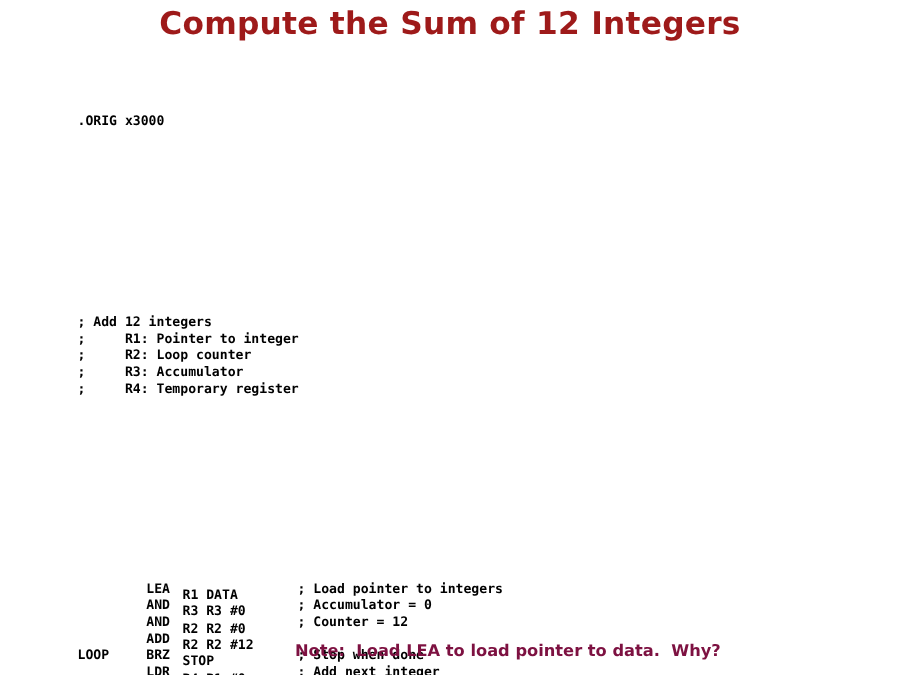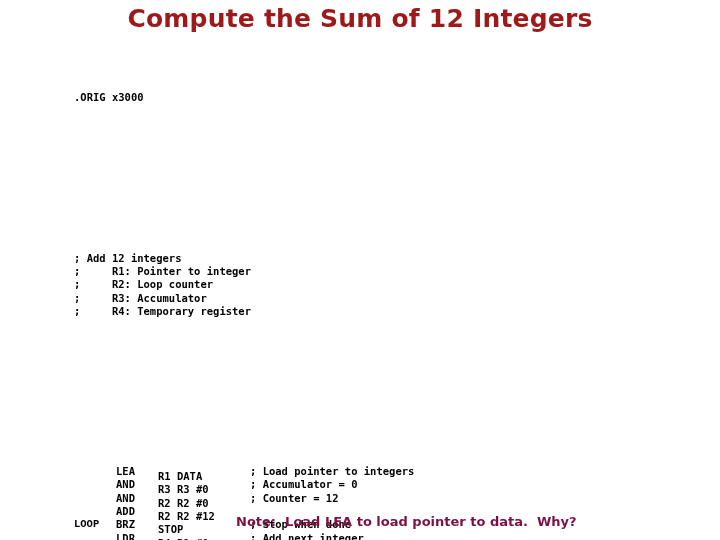--- a/index.html
+++ b/index.html
@@ -44,27 +44,26 @@
     font-size: 10.5px;
     font-weight: bold;
     color: #000000;
     line-height: 13.35px;
     white-space: pre;
   }
   .code-line {
     height: 13.35px;
     position: relative;
     white-space: pre;
-    margin-left: 12px;
   }
   .code-line.blank { }
 
   
-  .col-label   { position: absolute; left: 0px;   top: 0; font-family: Liberation Mono, monospace; }
-  .col-op      { position: absolute; left: 42px;  top: 0; text-align: right; }
+  .col-label   { position: absolute; left: 0px;   top: 0; }
+  .col-op      { position: absolute; left: 55px;  top: 0; text-align: right; }
   .col-args    { position: absolute; left: 84px;  top: 5px; }
   .col-comment { position: absolute; left: 176px; top: 0; }
   .col-flat    { position: absolute; left: 0px;   top: 0; }
 
   
   .slide-note {
     position: absolute;
     left: 236px;
     top: 514px;
     font-family: "DejaVu Sans", sans-serif;

